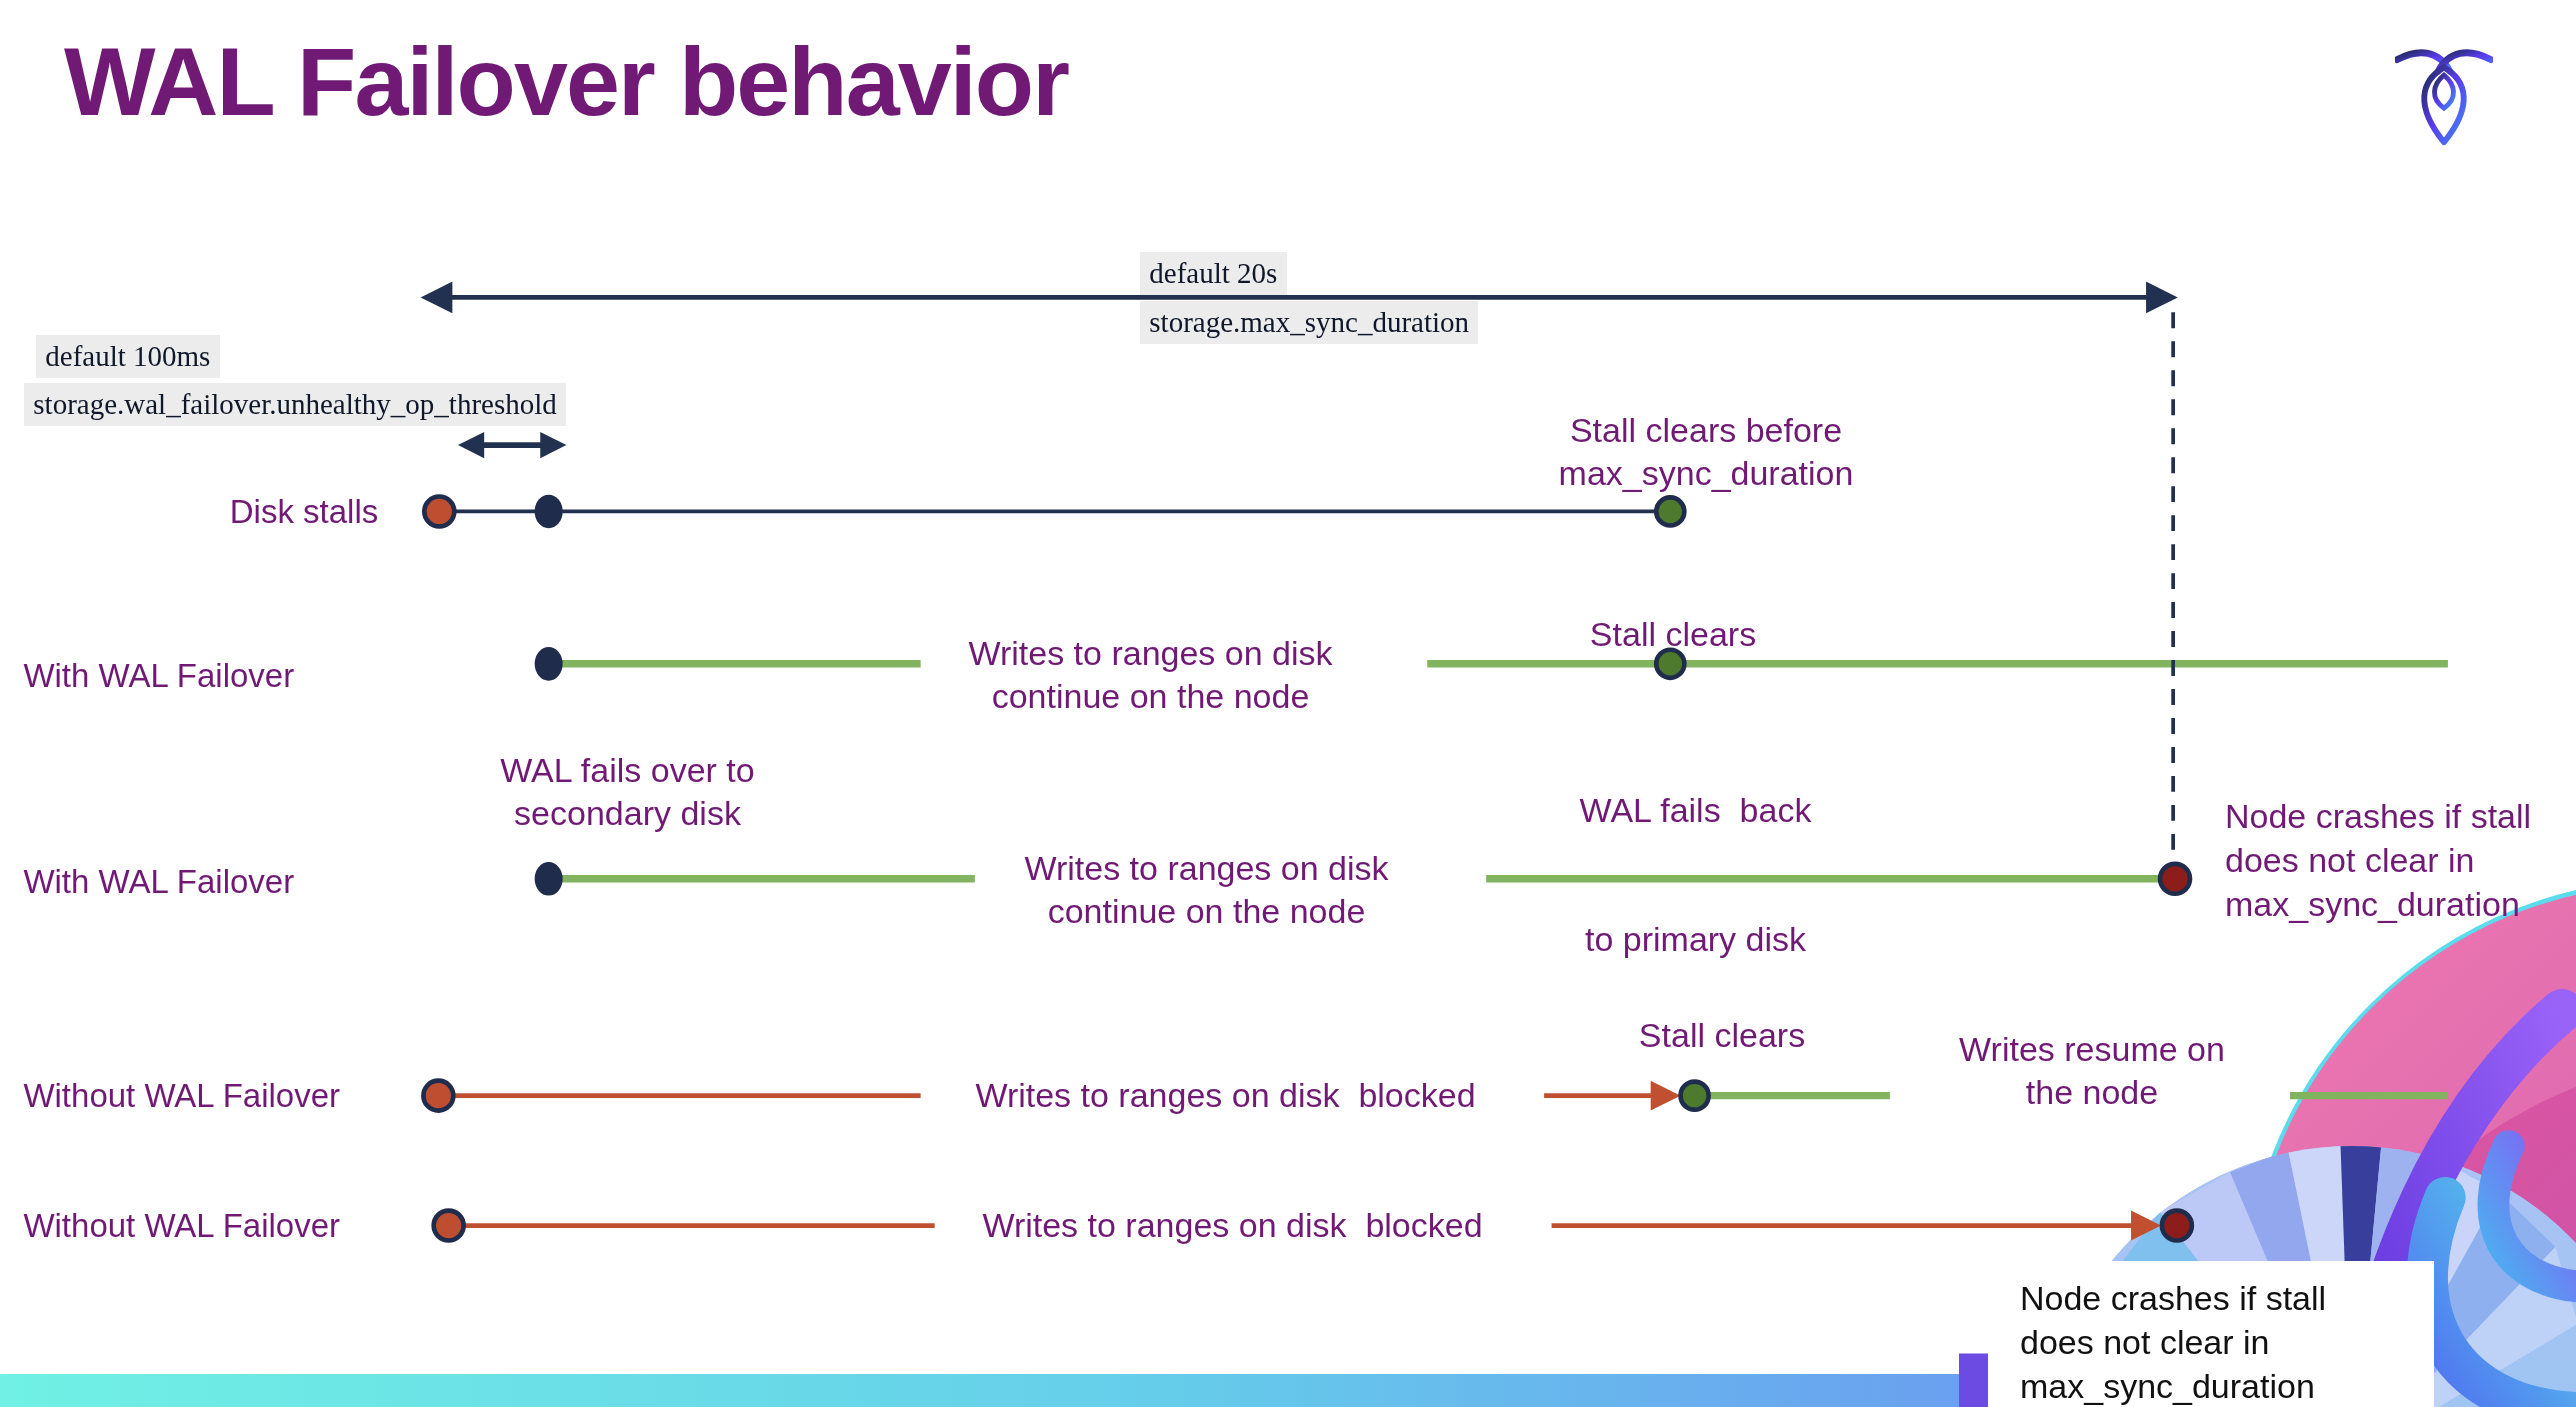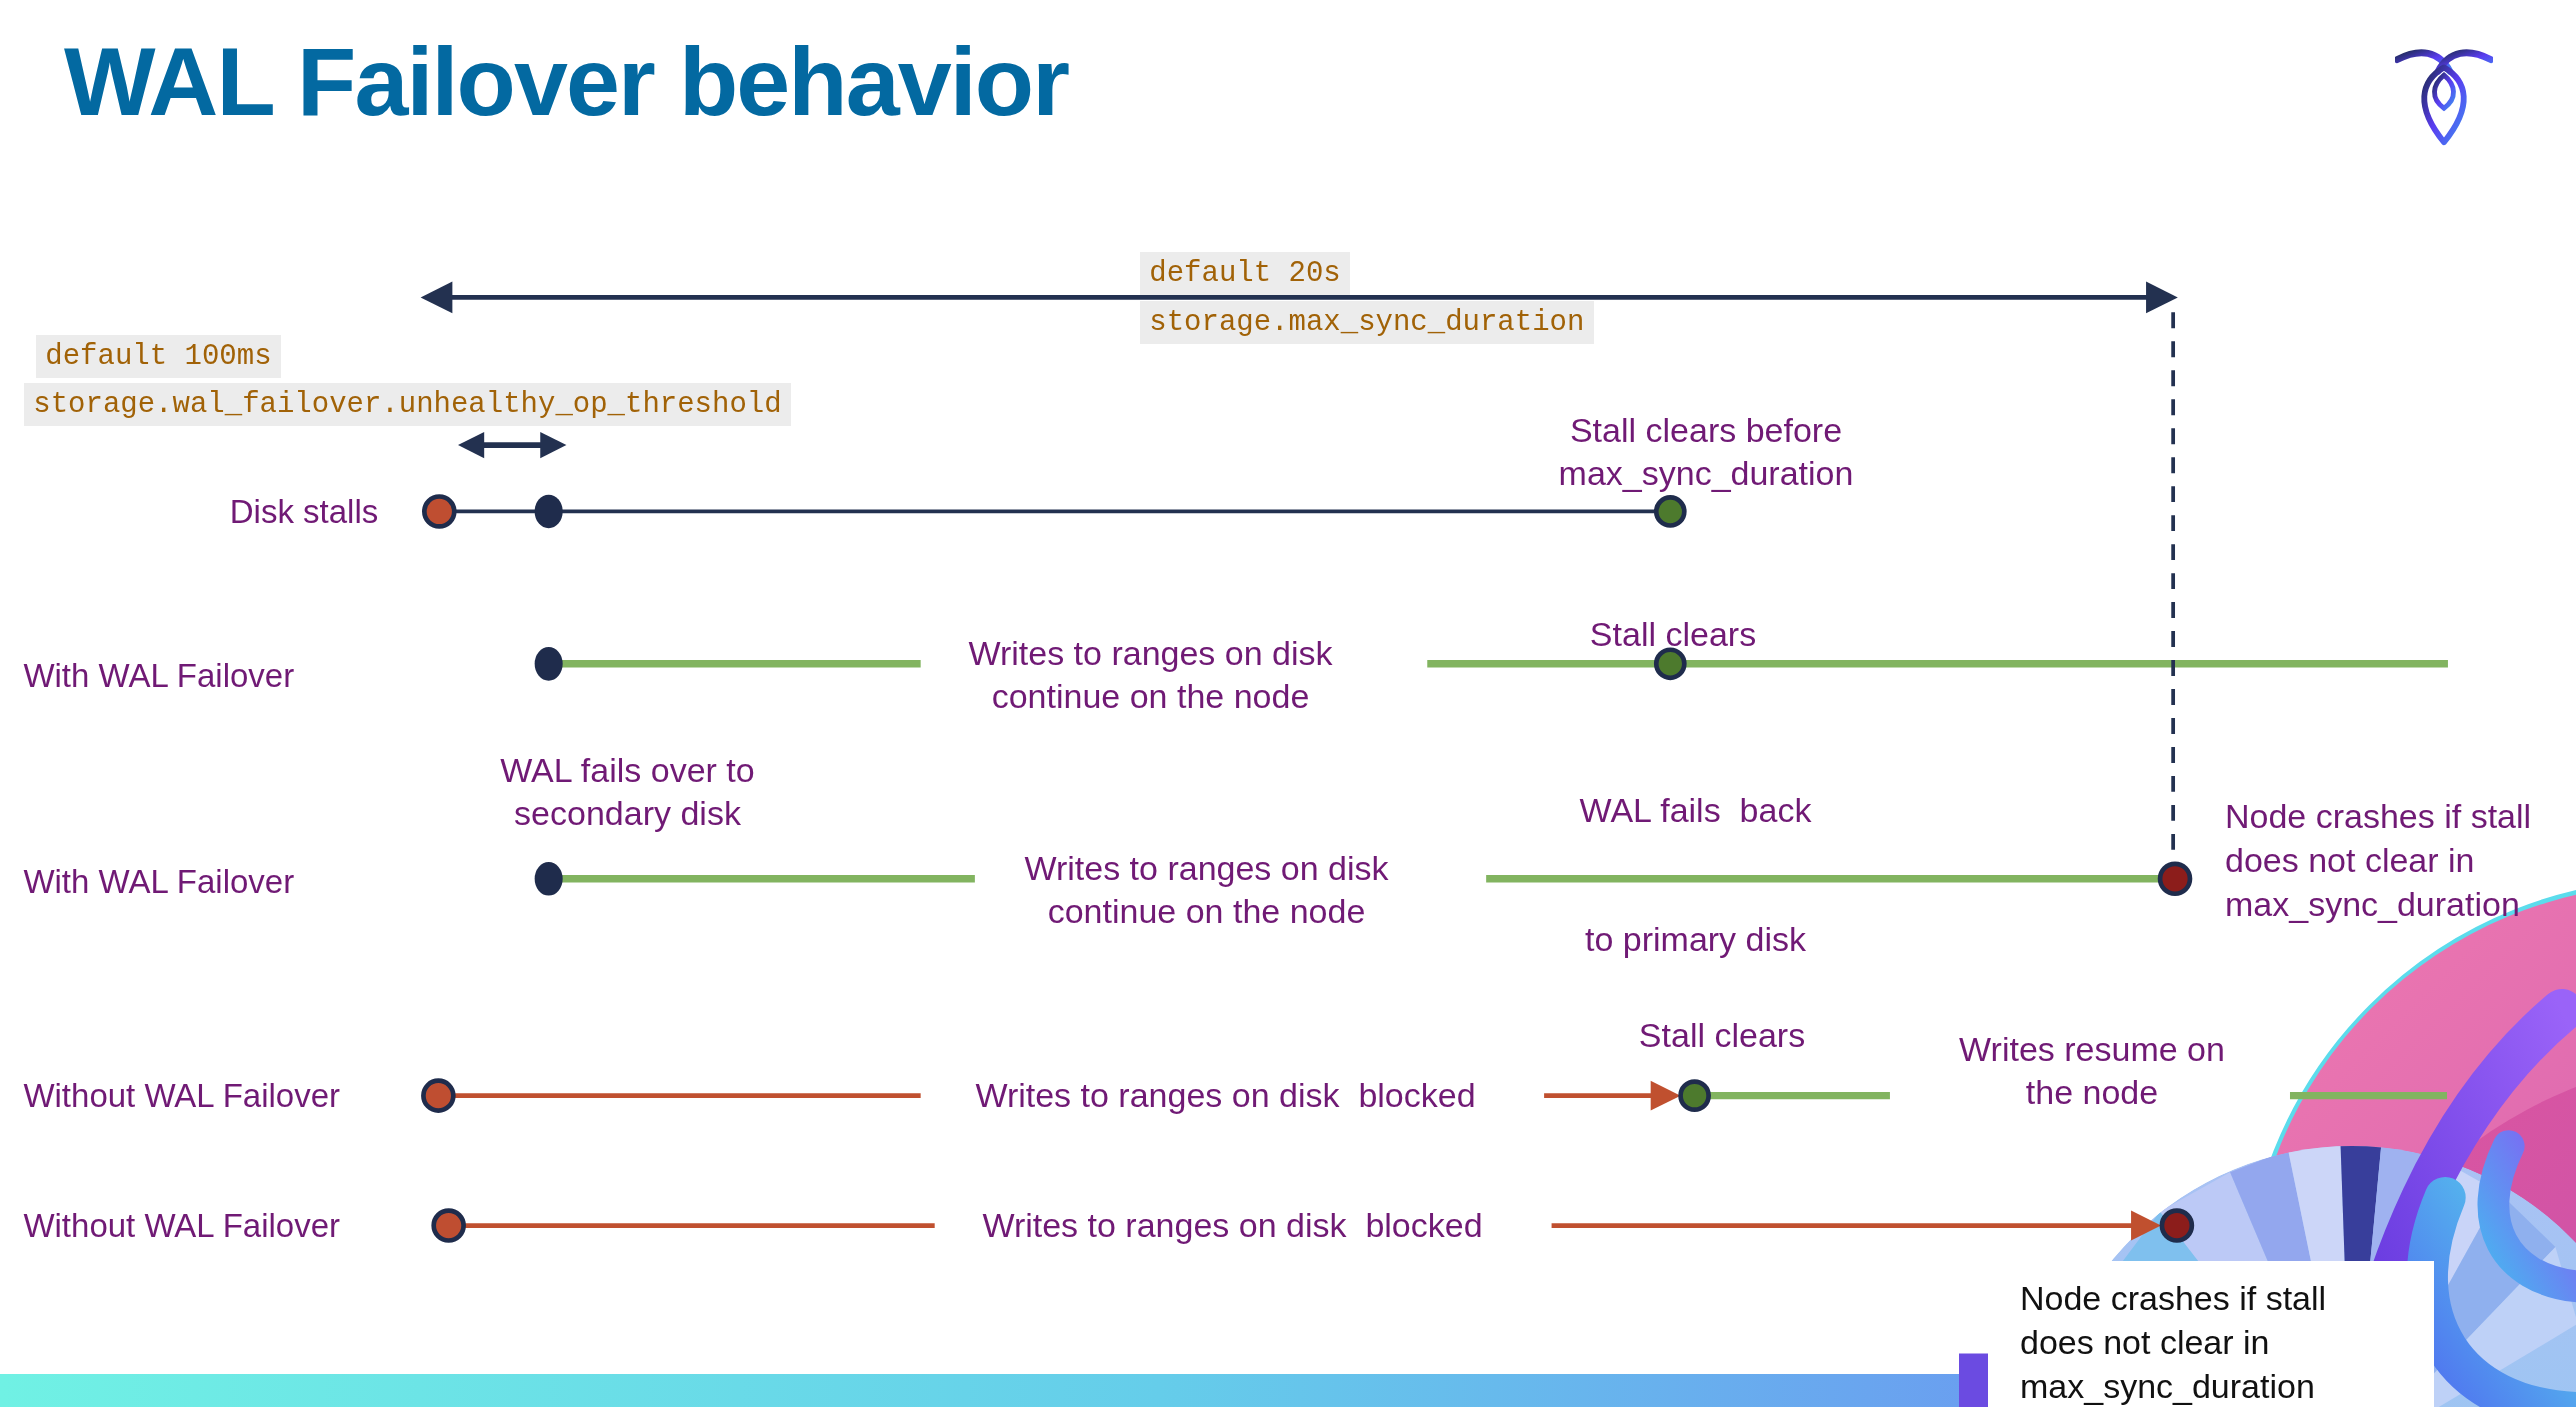--- a/index.html
+++ b/index.html
@@ -2,29 +2,29 @@
 <html style="font-size:15px"><head>
 <meta charset="utf-8">
 <style>
   html,body{margin:0;padding:0;}
   body{
     width:2576px;height:1408px;position:relative;overflow:hidden;
     background:#ffffff;font-family:"Liberation Sans",sans-serif;color:#111;
   }
   .title{
     position:absolute;left:64px;top:26px;font-size:97px;font-weight:800;
-    letter-spacing:-1.9px;color:#0369a1;z-index:3;
+    letter-spacing:-1.9px;color:#701a75;z-index:3;
   }
   .lbl{position:absolute;z-index:3;font-size:33px;line-height:43px;color:#701a75;}
   .center{text-align:center;}
   .right{text-align:center;}
   .pre{white-space:pre;}
   .code{
-    position:absolute;z-index:3;font-family:Liberation Mono, monospace;
-    font-size:29px;line-height:37px;background:#ececec;color:#a16207;
+    position:absolute;z-index:3;font-family:Liberation Serif, serif;
+    font-size:29px;line-height:37px;background:#ececec;color:#0f172a;
     padding:2.8px 9.3px;white-space:pre;
   }
   .ann{font-size:34px;line-height:43px;}
   .whitebox{
     position:absolute;left:1988px;top:1261px;width:446px;height:147px;
     background:#ffffff;z-index:3;
   }
   .whitebox .inner{padding:15px 0 0 32px;font-size:34px;line-height:44px;}
   #timeline-svg{position:absolute;left:0;top:0;z-index:2;}
   #art-svg{position:absolute;left:1959px;top:800px;z-index:1;}

